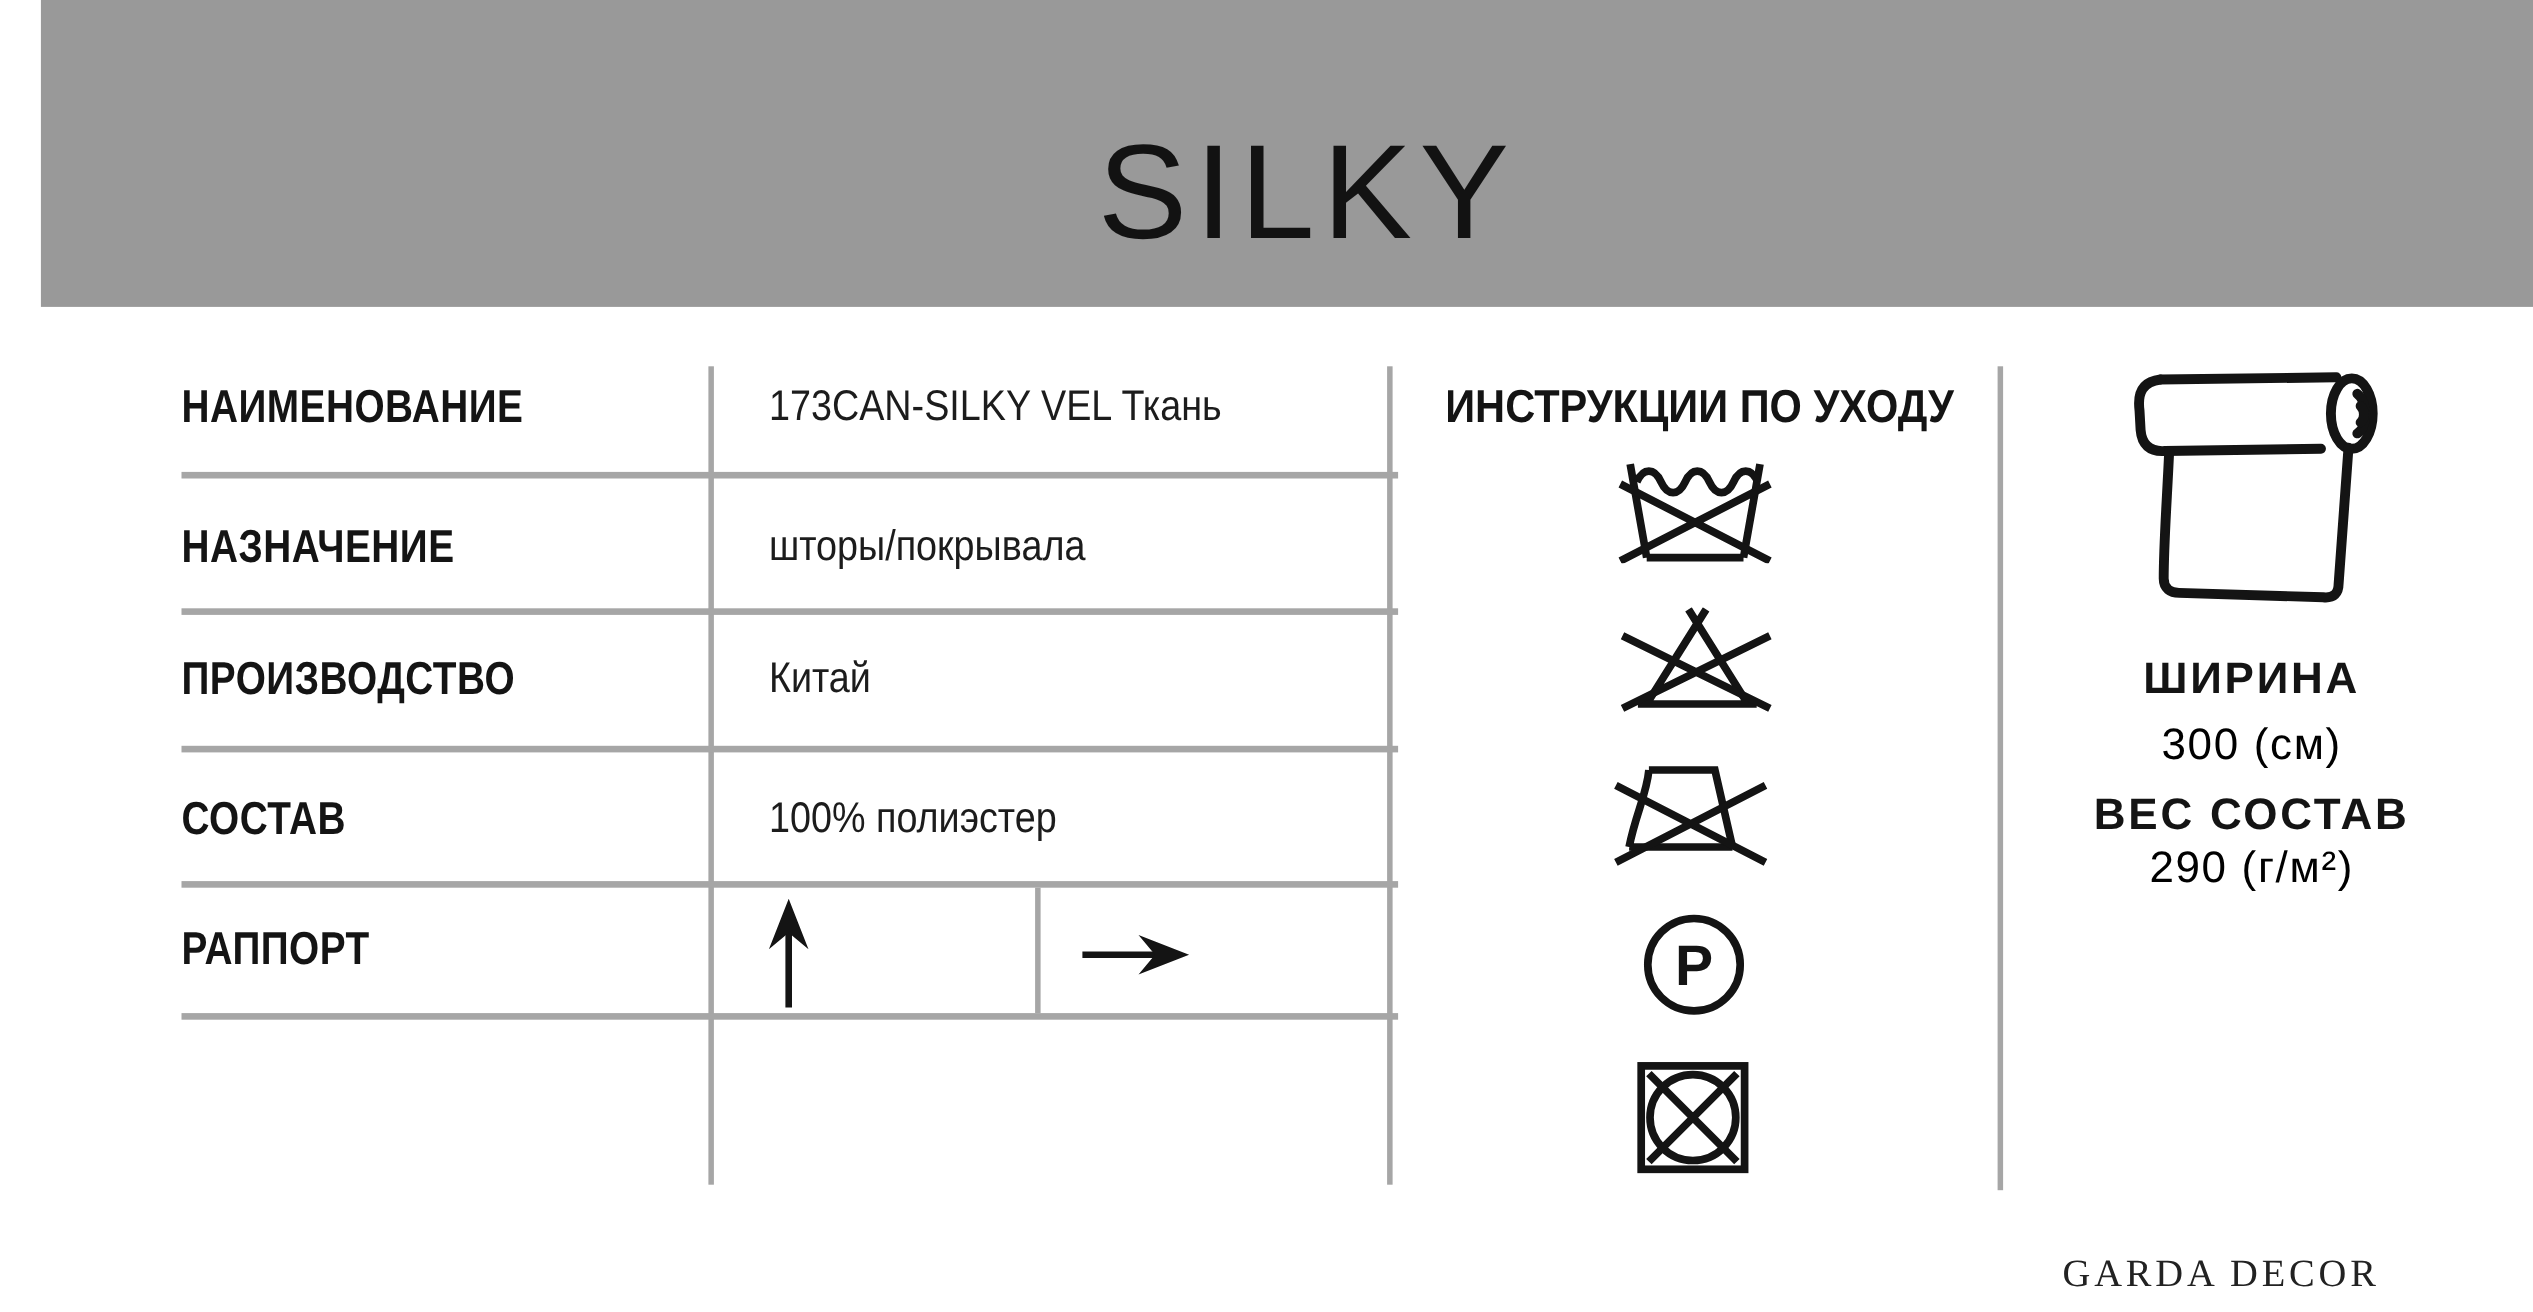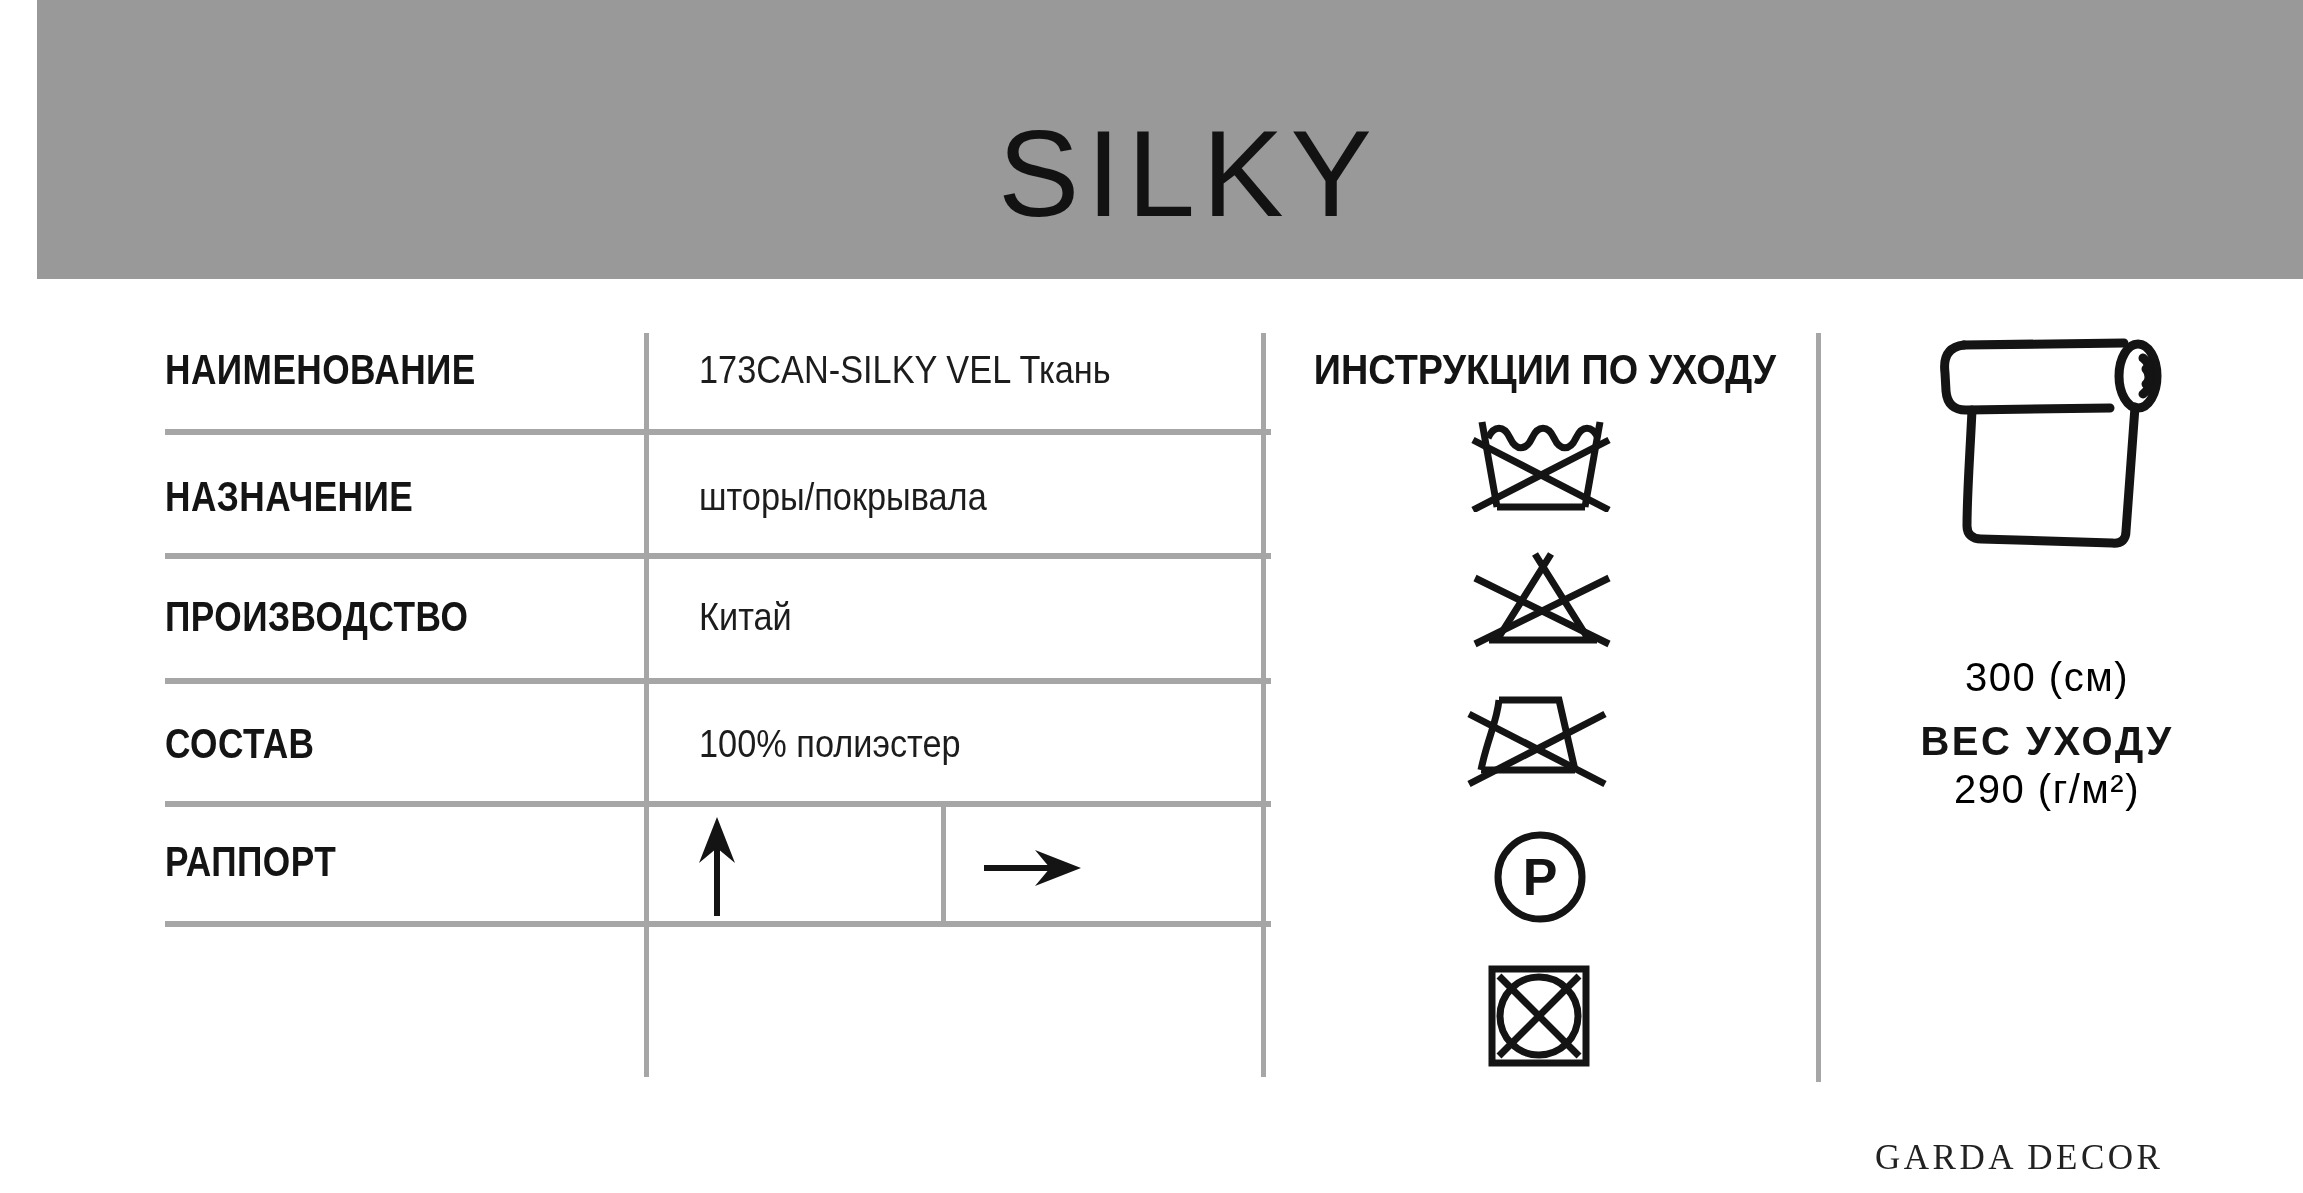--- a/index.html
+++ b/index.html
@@ -127,19 +127,20 @@
         <path d="M32,9 L192,7"></path>
         <path d="M32,9 C16,11 11,21 13,37 L14,55 C15,68 22,75 36,74 L178,72"></path>
         <ellipse cx="206" cy="40" rx="19" ry="32"></ellipse>
         <path d="M211,22 C220,28 221,52 211,58"></path>
         <path d="M214,33 C218,37 218,45 214,48"></path>
         <path d="M40,74 C38,118 35,158 35,190 C35,199 41,203 49,203 L180,207 C190,208 194,203 194,195 L203,71"></path>
       </g>
     </svg>
   </div>
 
+  <div class="spec-text spec-lbl" style="top:592px;">ШИРИНА</div>
   <div class="spec-text spec-val" style="top:652px;">300 (см)</div>
-  <div class="spec-text spec-lbl" style="top:716px;">ВЕС УХОДУ</div>
+  <div class="spec-text spec-lbl" style="top:716px;">ВЕС СОСТАВ</div>
   <div class="spec-text spec-val" style="top:764px;">290 (г/м²)</div>
 
   <div class="brand">GARDA DECOR</div>
 
 </div>
 
 </body></html>

